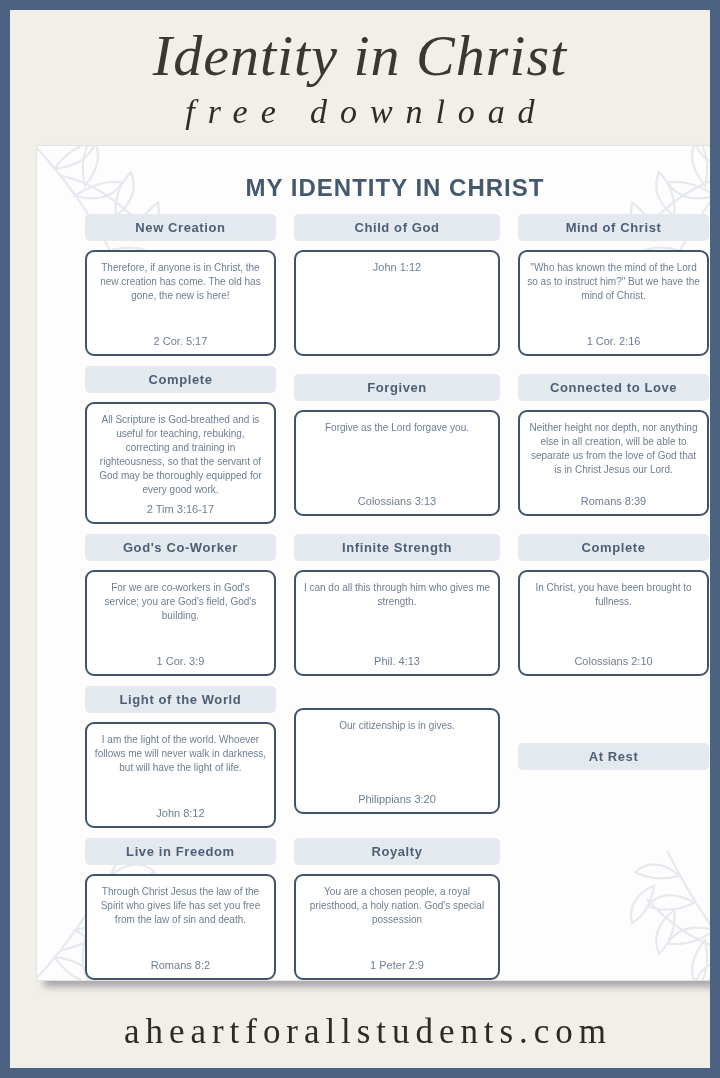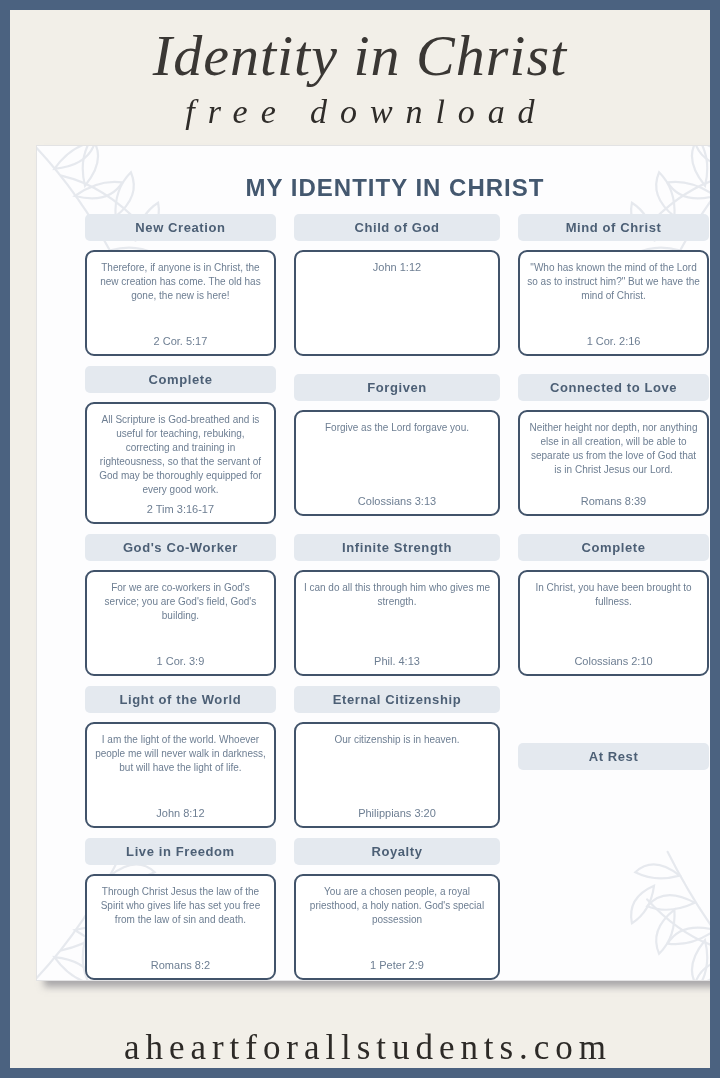--- a/index.html
+++ b/index.html
@@ -110,21 +110,21 @@
     font-size: 11px;
     color: #6d7e92;
     text-align: center;
   }
   
   .bottom-band {
     position: absolute;
     left: 16px; right: 0; bottom: 0;
     height: 56px;
     display: flex;
-    align-items: flex-end;
+    align-items: flex-start;
     justify-content: center;
   }
   .website {
     font-family: "Liberation Serif", serif;
     font-size: 35px;
     letter-spacing: 0.17em;
     color: #2d2a27;
     white-space: nowrap;
   }
 </style>
@@ -239,29 +239,28 @@
     <div class="card-label">Complete</div>
     <div class="verse-box">
       <div class="verse-text">In Christ, you have been brought to fullness.</div>
       <div class="verse-reference">Colossians 2:10</div>
     </div>
   </div>
 
   <div class="card">
     <div class="card-label">Light of the World</div>
     <div class="verse-box">
-      <div class="verse-text">I am the light of the world. Whoever people me will never walk in darkness, but will have the light of life.</div>
+      <div class="verse-text">I am the light of the world. Whoever follows me will never walk in darkness, but will have the light of life.</div>
       <div class="verse-reference">John 8:12</div>
     </div>
   </div>
 
   <div class="card">
-    <div class="card-label">Eternal Citizenship</div>
-    <div class="verse-box">
-      <div class="verse-text">Our citizenship is in heaven.</div>
+    <div class="verse-box">
+      <div class="verse-text">Our citizenship is in gives.</div>
       <div class="verse-reference">Philippians 3:20</div>
     </div>
   </div>
 
   <div class="card">
     <div class="card-label">At Rest</div>
   </div>
 
   <div class="card">
     <div class="card-label">Live in Freedom</div>

